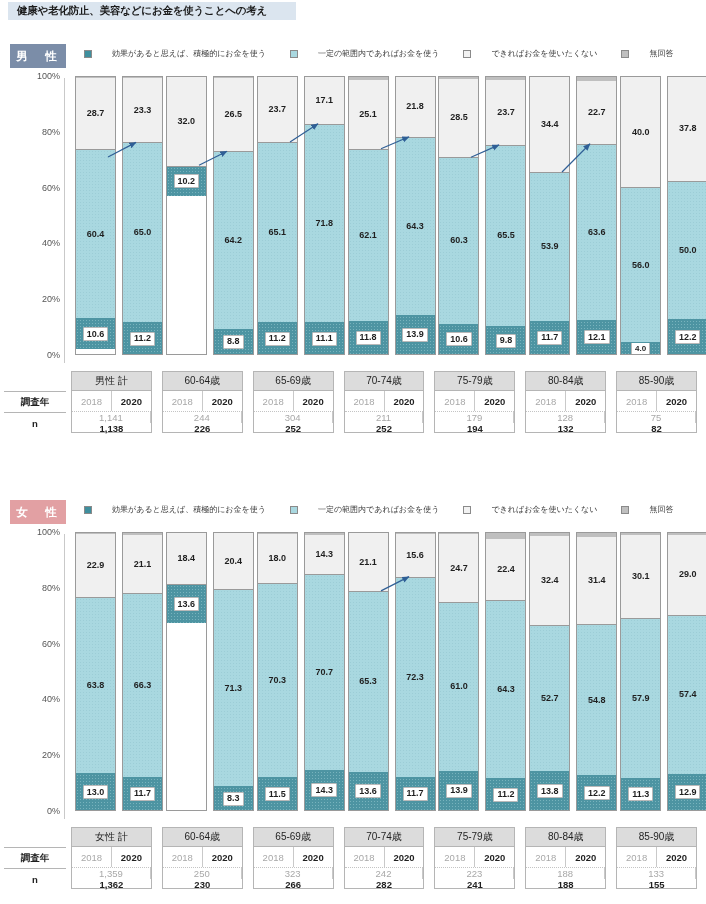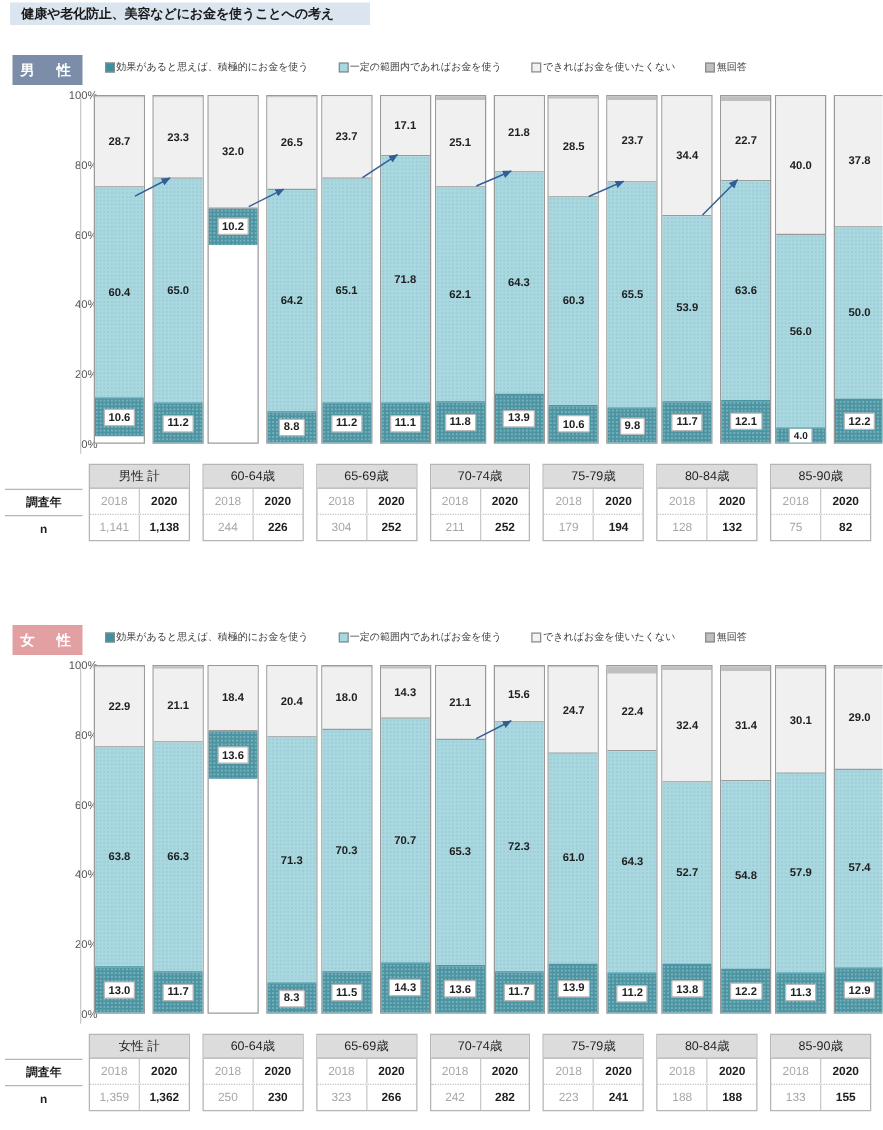--- a/index.html
+++ b/index.html
@@ -28,30 +28,30 @@
   .sec-head{position:relative;height:26px;}
   .sex-box{
     position:absolute;left:10px;top:0;width:56px;height:24px;
     display:flex;align-items:center;justify-content:center;
     font-size:11.5px;font-weight:bold;color:#ffffff;letter-spacing:3px;
   }
   .sex-male{background:#7b8da8;}
   .sex-female{background:#e2a0a3;}
 
   .legend{position:absolute;left:84px;top:4px;display:flex;gap:24px;align-items:center;}
-  .lg{display:flex;align-items:center;gap:1px;font-size:8px;color:#3a3a3a;white-space:nowrap;}
+  .lg{display:flex;align-items:center;gap:20px;font-size:8px;color:#3a3a3a;white-space:nowrap;}
   .lg i{width:6px;height:6px;display:inline-block;border:1px solid #8a8a8a;}
   .sw-pos{background:#3f8f9e;}
   .sw-mid{background:#a9d8e0;}
   .sw-neg{background:#f2f2f2;}
   .sw-na{background:#bfbfbf;}
 
   
   .plot{position:relative;height:300px;}
-  .yaxis{position:absolute;left:0;top:0;width:66px;height:300px;padding-left:18px;}
+  .yaxis{position:absolute;left:0;top:0;width:66px;height:300px;}
   .ytick{
     position:absolute;right:6px;width:58px;text-align:right;
     font-size:9px;color:#555;transform:translateY(-50%);
   }
   .axis-line{position:absolute;left:64px;top:8px;width:1px;height:285px;background:#c9c9c9;}
 
   .groups{position:absolute;left:66px;top:0;right:4px;height:300px;display:flex;}
   .group{flex:1;position:relative;display:flex;justify-content:center;gap:6px;}
 
   .bar{
@@ -95,21 +95,21 @@
   .tlab.blank{border-top:none;background:#fff;}
   .tbl-groups{position:absolute;left:66px;top:0;right:4px;display:flex;}
   .tgrp{flex:1;padding:0 5px;box-sizing:border-box;}
   .tgrp-inner{border:1px solid #b5b5b5;}
   .tgrp-title{
     height:18px;background:#dcdcdc;border-bottom:1px solid #b5b5b5;
     display:flex;align-items:center;justify-content:center;
     font-size:10px;font-weight:normal;color:#1f1f1f;
   }
   .trow{display:flex;height:20px;}
-  .trow.sep{border-top:1px dotted #c4c4c4;}
+  .trow.sep{border-top:1px dotted #c4c4c4;flex-direction:column;}
   .tcell{
     flex:1;display:flex;align-items:center;justify-content:center;
     font-size:9.5px;
   }
   .tcell.c18{color:#a8a8a8;border-right:1px solid #c9c9c9;}
   .tcell.c20{color:#1f1f1f;font-weight:bold;}
 </style>
 </head>
 <body>
 

